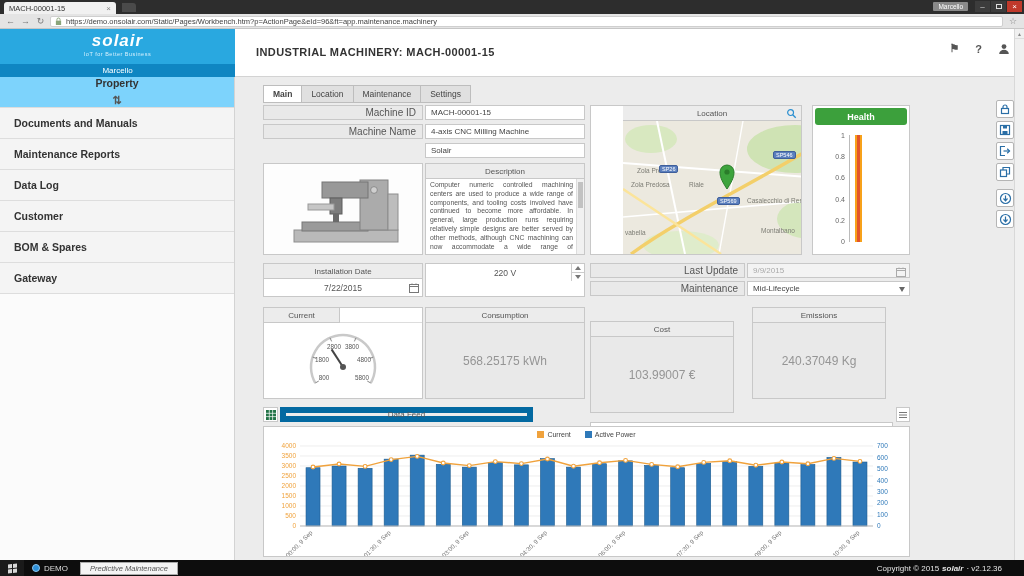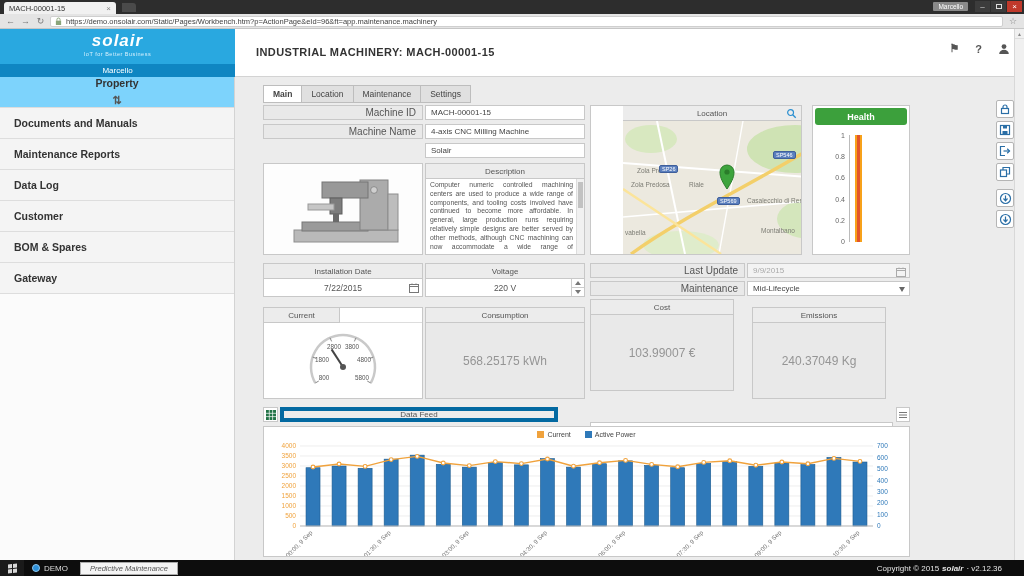--- a/index.html
+++ b/index.html
@@ -297,21 +297,20 @@
               <rect x="0.5" y="1.5" width="9" height="8" fill="none" stroke="#777"></rect>
               <line x1="0.5" y1="3.5" x2="9.5" y2="3.5" stroke="#777"></line>
               <line x1="3" y1="0.5" x2="3" y2="2" stroke="#777"></line>
               <line x1="7" y1="0.5" x2="7" y2="2" stroke="#777"></line>
             </svg>
         </span>
       </div>
     </div>
 
     <div class="panel abs" style="left:190px;top:186px;width:160px;height:34px;">
-      <div class="panel-header">Voltage</div>
       <div class="value-row">
         <span>220 V</span>
         <span class="stepper">
           <span class="step-btn">
               <span class="tri-up"></span>
             </span>
           <span class="step-btn" style="border-top:1px solid #ccc;">
               <span class="tri-down"></span>
             </span>
         </span>
@@ -359,21 +358,21 @@
         </svg>
     </div>
 
     <div class="panel abs" style="left:190px;top:230px;width:160px;height:92px;">
       <div class="panel-header">Consumption</div>
       <div class="stat-body">
         <span class="stat-value">568.25175 kWh</span>
       </div>
     </div>
 
-    <div class="panel abs" style="left:355px;top:222px;width:144px;height:92px;">
+    <div class="panel abs" style="left:355px;top:244px;width:144px;height:92px;">
       <div class="panel-header">Cost</div>
       <div class="stat-body">
         <span class="stat-value">103.99007 €</span>
       </div>
     </div>
 
     <div class="panel abs" style="left:517px;top:230px;width:134px;height:92px;">
       <div class="panel-header">Emissions</div>
       <div class="stat-body">
         <span class="stat-value">240.37049 Kg</span>
@@ -382,21 +381,21 @@
 
     <div class="abs" style="left:28px;top:330px;width:15px;height:15px;background:#fff;border:1px solid #c8c8c8;display:flex;align-items:center;justify-content:center;">
       <svg width="10" height="10" viewBox="0 0 10 10">
         <rect width="10" height="10" fill="#217346"></rect>
           <line x1="0" y1="3.3" x2="10" y2="3.3" stroke="#fff" stroke-width="0.7"></line>
           <line x1="0" y1="6.6" x2="10" y2="6.6" stroke="#fff" stroke-width="0.7"></line>
           <line x1="3.3" y1="0" x2="3.3" y2="10" stroke="#fff" stroke-width="0.7"></line>
           <line x1="6.6" y1="0" x2="6.6" y2="10" stroke="#fff" stroke-width="0.7"></line>
       </svg>
     </div>
-    <div class="panel-header abs" style="left:45px;top:330px;width:278px;border:4px solid #0369a1;">Data Feed</div>
+    <div class="panel-header abs" style="left:45px;top:330px;width:253px;border:6px solid #0369a1;">Data Feed</div>
     <div class="feed-select abs" style="left:355px;top:330px;width:303px;height:15px;">
       <span>Current, Active Power</span>
       <span class="dd-arrow"></span>
     </div>
     <div class="abs" style="left:661px;top:330px;width:14px;height:15px;background:#fff;border:1px solid #c8c8c8;display:flex;align-items:center;justify-content:center;">
       <svg width="8" height="8" viewBox="0 0 8 8">
         <line x1="0" y1="1.5" x2="8" y2="1.5" stroke="#777"></line>
           <line x1="0" y1="4" x2="8" y2="4" stroke="#777"></line>
           <line x1="0" y1="6.5" x2="8" y2="6.5" stroke="#777"></line>
       </svg>

